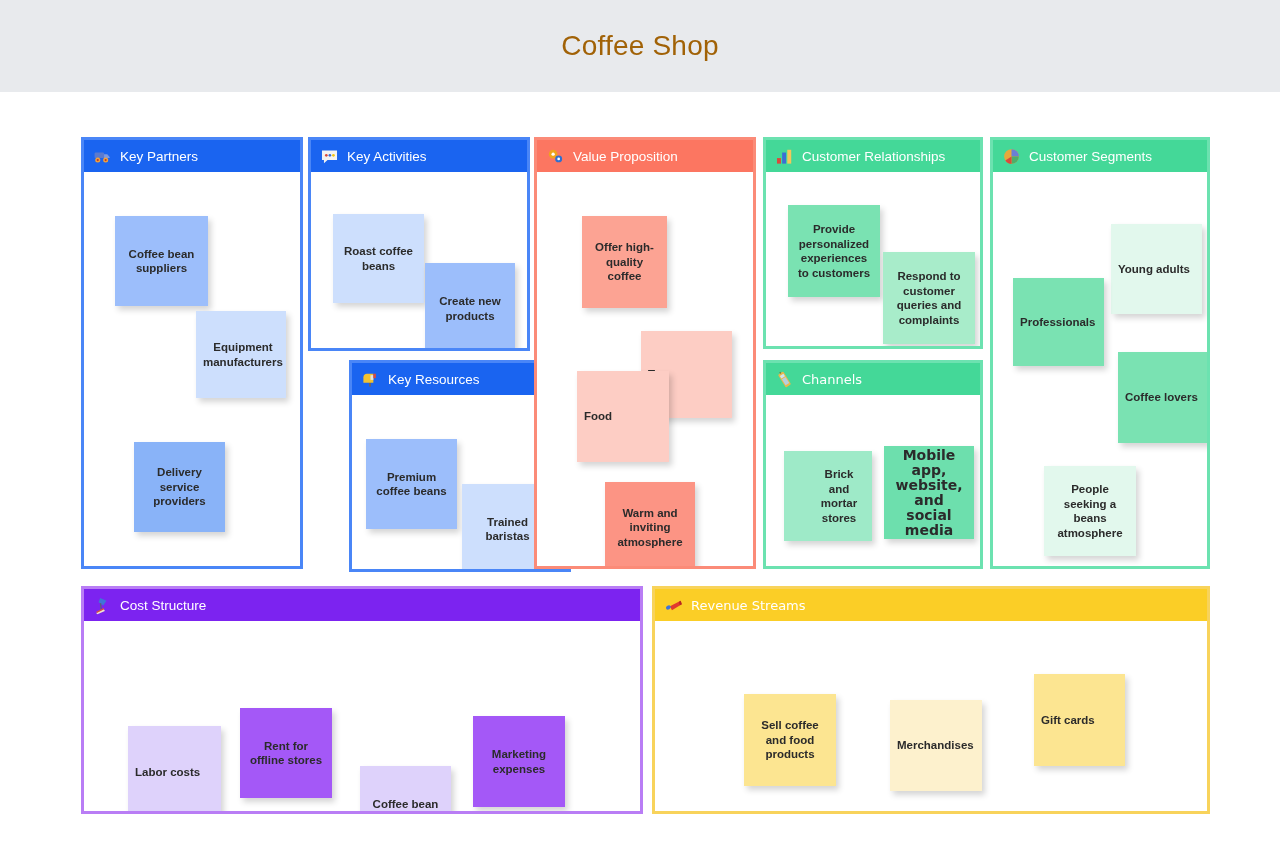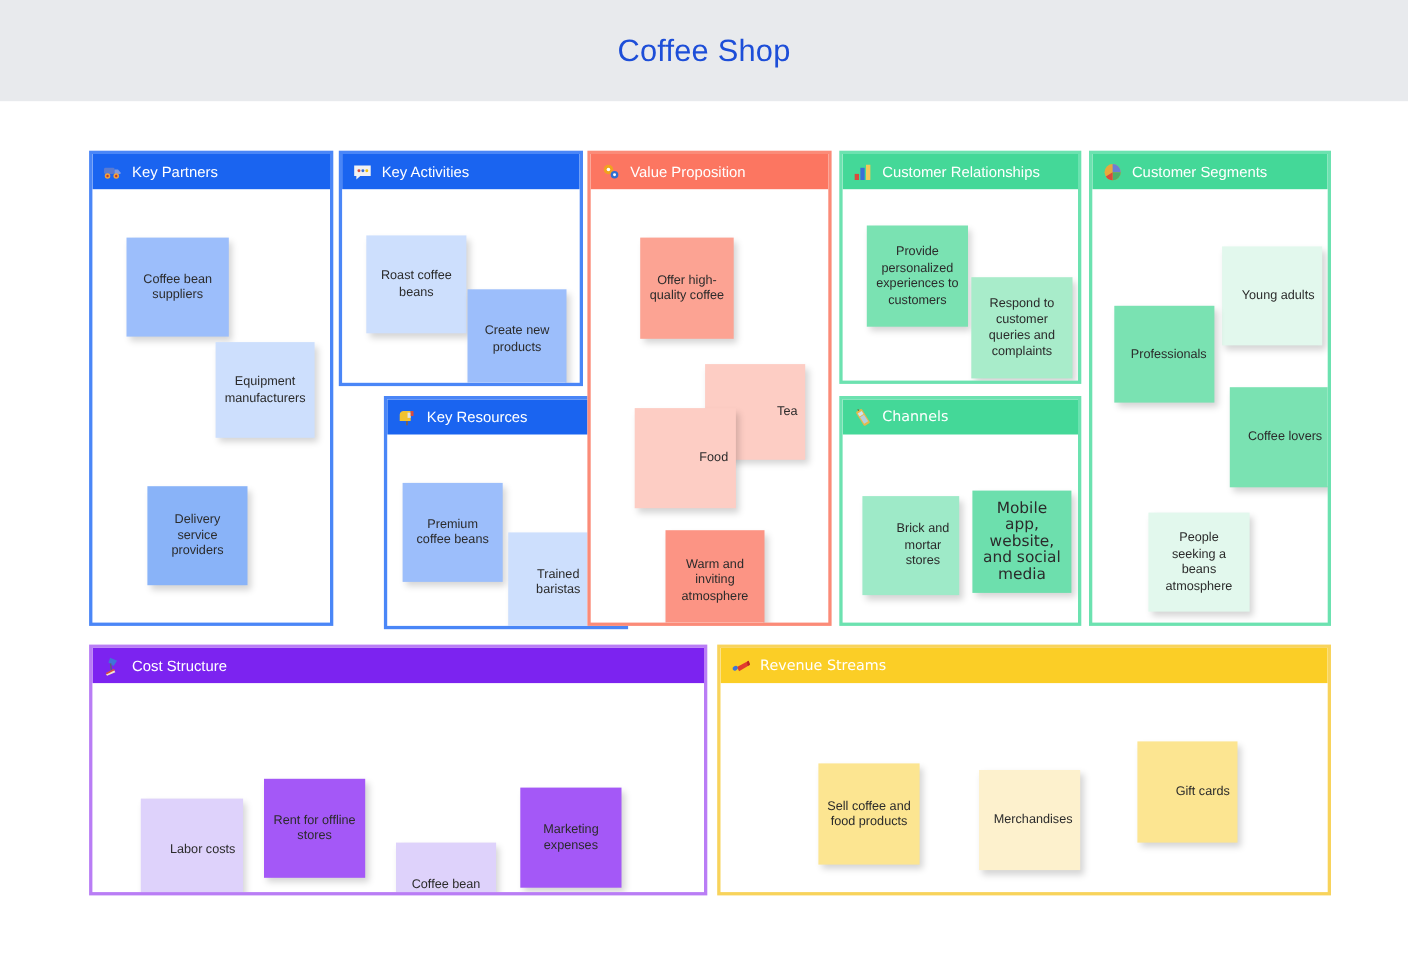--- a/index.html
+++ b/index.html
@@ -12,21 +12,21 @@
   #root { position: relative; width: 1280px; height: 867px; }
 
   
   .topbar {
     position: absolute; left: 0; top: 0;
     width: 1280px; height: 92px;
     background: #e8eaed;
     display: flex; align-items: center; justify-content: center;
   }
   .topbar-title {
-    font-size: 28px; font-weight: 400; color: #1d4ed8;
+    font-size: 28px; font-weight: 400; color: #a16207;
     letter-spacing: 0.2px;
     font-family: "Liberation Sans", sans-serif;
   }
 
   
   .panel {
     position: absolute;
     background: #ffffff;
     border: 3px solid #d946ef;
     display: flex; flex-direction: column;
@@ -48,28 +48,29 @@
     font-size: 13.5px; color: #ffffff; font-weight: 400;
     white-space: nowrap;
     font-family: "Liberation Sans", sans-serif;
   }
   .panel-title.alt { font-family: "DejaVu Sans", sans-serif; font-size: 13px; }
   .panel-body { position: relative; flex: 1 1 auto; }
 
   
   .note {
     position: absolute;
-    display: flex; align-items: center; justify-content: flex-end;
+    display: flex; align-items: center; justify-content: flex-start;
     text-align: center;
     padding: 4px 7px;
     font-size: 11.5px;
     line-height: 14.5px;
     color: #2b2b2b;
     box-shadow: 3px 4px 6px rgba(0,0,0,0.17);
     font-family: "Liberation Sans", sans-serif;
+    font-weight: bold;
   }
   .note.serif-ish { font-family: "DejaVu Sans", sans-serif; font-size: 14px; line-height: 15px; }
 </style>
 </head>
 <body>
 
 <div id="root">
 
   <div class="topbar">
     <div class="topbar-title">Coffee Shop</div>

